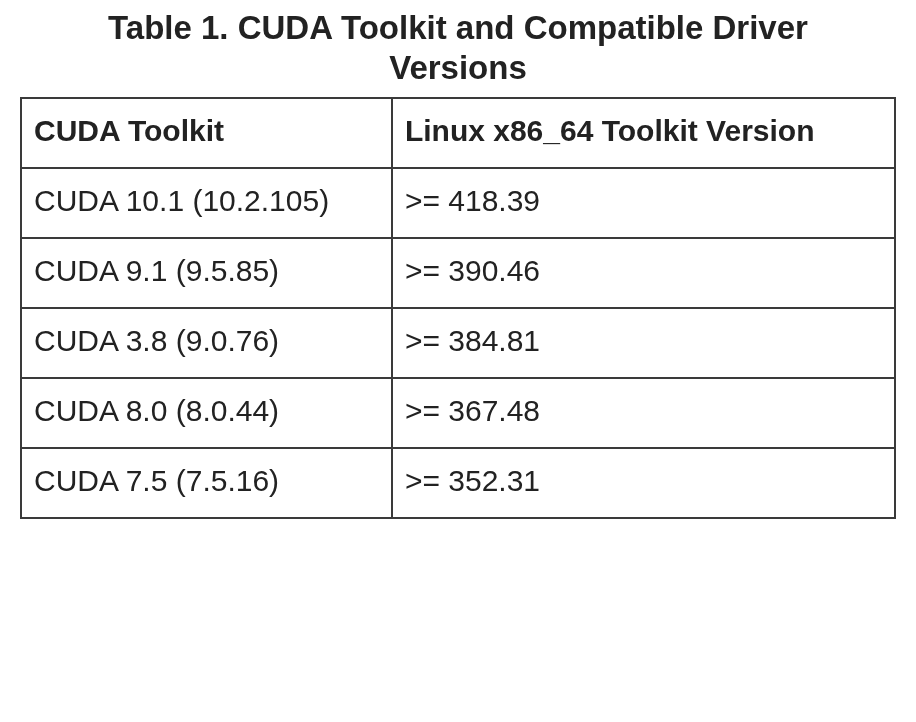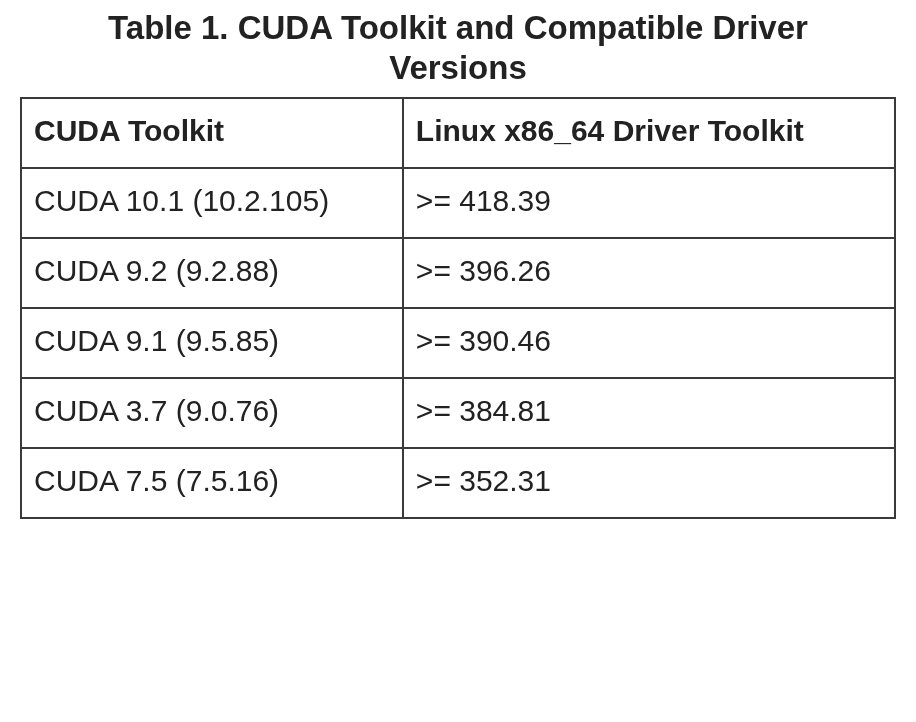--- a/index.html
+++ b/index.html
@@ -42,39 +42,39 @@
   </style>
 </head>
 <body>
 
 <div class="caption">Table 1. CUDA Toolkit and Compatible Driver Versions</div>
 
 <table>
   <thead>
     <tr>
       <th>CUDA Toolkit</th>
-      <th>Linux x86_64 Driver Toolkit</th>
+      <th>Linux x86_64 Toolkit Version</th>
     </tr>
   </thead>
   <tbody>
     <tr>
       <td>CUDA 10.1 (10.2.105)</td>
       <td>&gt;= 418.39</td>
     </tr>
     <tr>
-      <td>CUDA 9.2 (9.2.88)</td>
-      <td>&gt;= 396.26</td>
-    </tr>
-    <tr>
       <td>CUDA 9.1 (9.5.85)</td>
       <td>&gt;= 390.46</td>
     </tr>
     <tr>
-      <td>CUDA 3.7 (9.0.76)</td>
+      <td>CUDA 3.8 (9.0.76)</td>
       <td>&gt;= 384.81</td>
+    </tr>
+    <tr>
+      <td>CUDA 8.0 (8.0.44)</td>
+      <td>&gt;= 367.48</td>
     </tr>
     <tr>
       <td>CUDA 7.5 (7.5.16)</td>
       <td>&gt;= 352.31</td>
     </tr>
 
   </tbody>
 </table>
 
 </body></html>

